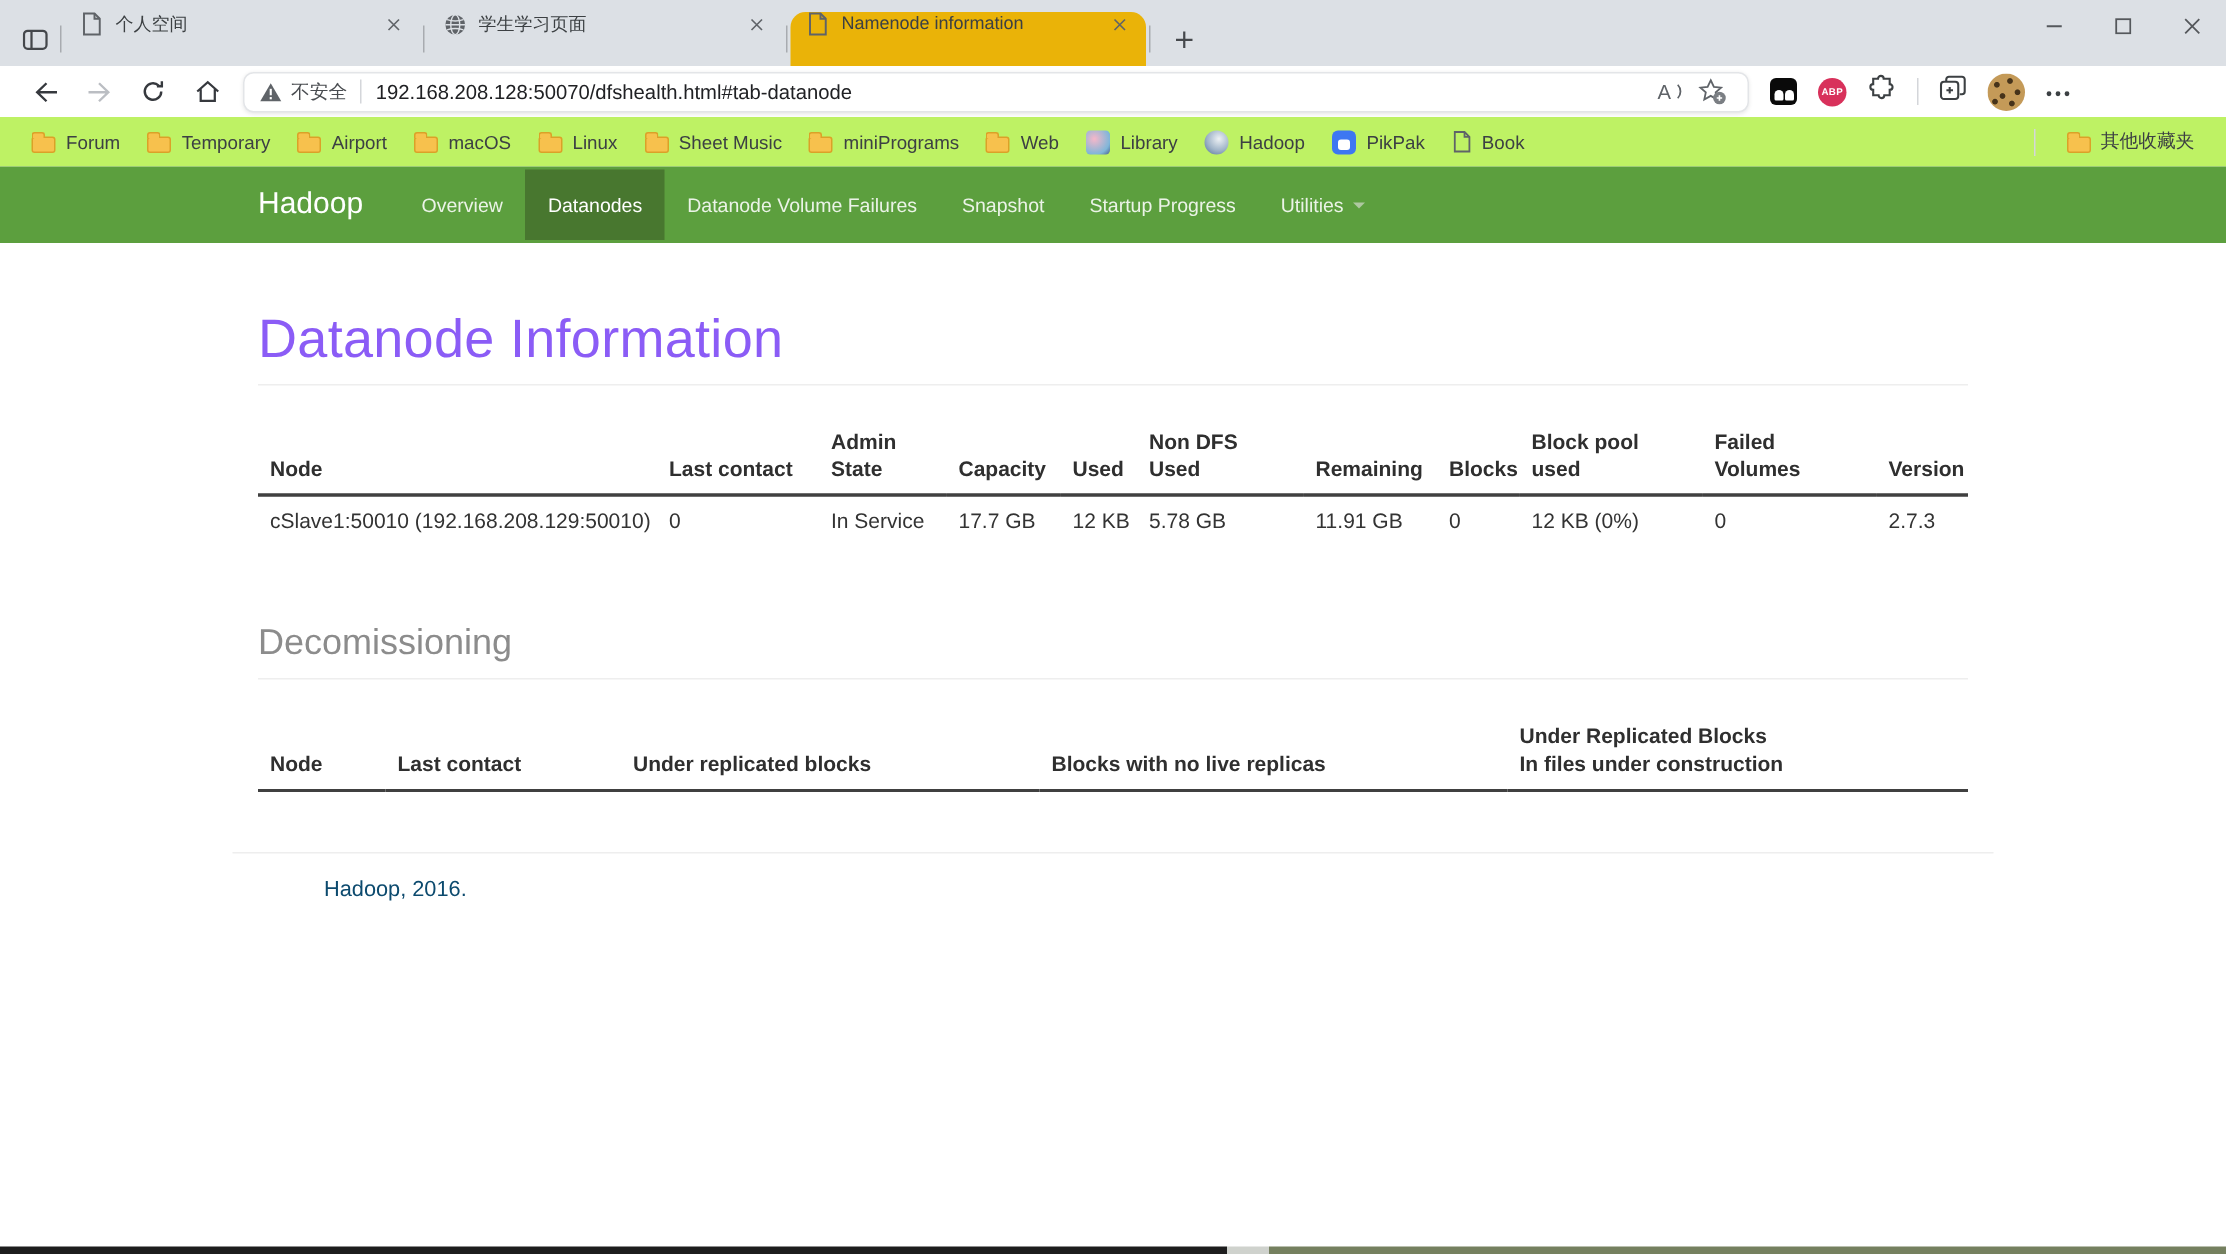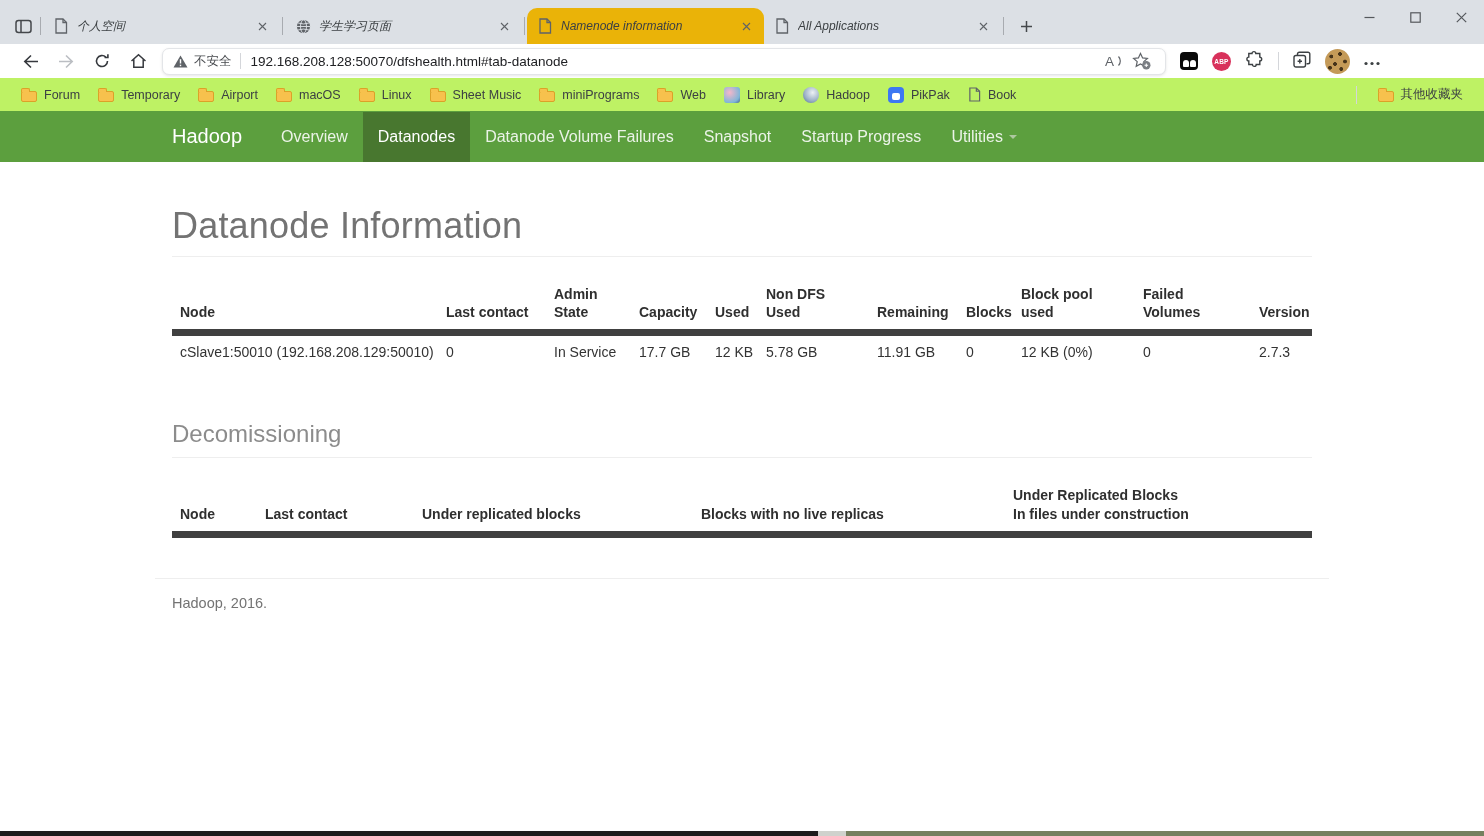--- a/index.html
+++ b/index.html
@@ -6,21 +6,21 @@
   html,body { margin:0; padding:0; }
   body {
     width:1484px; height:836px; overflow:hidden; position:relative;
     font-family:"Liberation Sans", sans-serif; background:#fff;
   }
 
   
   .tabstrip { height:44px; background:#DCE0E5; display:flex; align-items:flex-end; padding-left:8px; }
   .tab-actions { width:30px; height:36px; display:flex; align-items:center; justify-content:center; cursor:pointer; margin-bottom:0; }
   .vdiv { width:1px; height:18px; background:#A8ABB0; margin:0 2px 9px 2px; }
-  .tab { width:237px; height:36px; display:flex; align-items:center; padding:0 10px; border-radius:10px 10px 0 0; position:relative;font-style:italic; }
+  .tab { width:237px; height:36px; display:flex; align-items:flex-start; padding:0 10px; border-radius:10px 10px 0 0; position:relative; }
   .tab .fav { width:16px; height:16px; display:flex; align-items:center; justify-content:center; flex:0 0 auto; }
   .tab .title { flex:1; font-size:12px; color:#3C4043; margin-left:8px; white-space:nowrap; overflow:hidden; }
   .tab .tclose { width:16px; height:16px; display:flex; align-items:center; justify-content:center; border-radius:4px; cursor:pointer; }
   .tab.active { background:#eab308; }
   .newtab { width:28px; height:28px; margin:0 4px 4px 6px; display:flex; align-items:center; justify-content:center; cursor:pointer; }
   .wincontrols { margin-left:auto; display:flex; align-self:flex-start; }
   .winbtn { width:46px; height:34px; display:flex; align-items:center; justify-content:center; cursor:pointer; }
 
   .toolbar { height:34px; background:#fff; display:flex; align-items:center; padding:0 12px; }
   .navbtn { width:36px; height:30px; display:flex; align-items:center; justify-content:center; border-radius:6px; cursor:pointer; flex:0 0 auto; }
@@ -56,43 +56,43 @@
   .bico.pik { border-radius:4px; background:#3D77F2; position:relative; }
   .bico.pik::after { content:""; position:absolute; left:4px; top:6px; width:8px; height:7px; background:#fff; border-radius:2px; }
   .bm-right { margin-left:auto; display:flex; align-items:center; }
 
   
   .hnav { height:51px; background:var(--green,#5C9F3E); }
   .hnav-inner { width:1140px; margin:0 auto; height:51px; display:flex; align-items:center; }
   .brand { color:#fff; font-size:20px; display:flex; align-items:center; padding-right:24px; cursor:pointer; }
   .hnav ul { list-style:none; margin:0; padding:0; display:flex; }
   .hnav li { display:flex; }
-  .hnav li a { display:flex; align-items:center; padding:16px 15px; font-size:16px; color:rgba(255,255,255,0.88);
+  .hnav li a { display:flex; align-items:center; padding:16px 15px; font-size:13px; color:rgba(255,255,255,0.88);
                text-decoration:none; cursor:pointer; }
   .hnav li.active a { background:var(--greenActive,#48772F); color:#fff; }
   .caret { width:0; height:0; border-left:4px solid transparent; border-right:4px solid transparent;
            border-top:4px solid #AEC8A0; margin-left:6px; }
 
   .content { height:669px; background:#fff; overflow:hidden; color:#333; }
   .container { width:1140px; margin:0 auto; font-size:14px; }
   .page-header { border-bottom:1px solid #EEE; padding-bottom:9px; }
   .ph-main { margin-top:43px; margin-bottom:20px; }
-  .ph-main h1 { font-size:36px; font-weight:500; margin:0; color:#737373; letter-spacing:0.2px; }
+  .ph-main h1 { font-size:36px; font-weight:500; margin:0; color:#8b5cf6; letter-spacing:0.2px; }
   .ph-sec { margin-top:45px; margin-bottom:20px; }
   .ph-sec.decom { margin-top:52px; }
   .ph-sec h2 { font-size:24px; font-weight:400; margin:0; color:#8C8C8C; }
 
   table { width:100%; border-collapse:collapse; table-layout:fixed; }
   th { text-align:left; vertical-align:bottom; padding:8px; font-size:14px; font-weight:700; color:#2F2F2F;
-       border-bottom:7px solid #404040; white-space:pre-line; line-height:1.3; }
+       border-bottom:2px solid #404040; white-space:pre-line; line-height:1.3; }
   td { padding:8px; font-size:14px; color:#333; border-top:1px solid #DDD; white-space:nowrap; overflow:hidden; }
   tbody tr:first-child td { border-top:none; }
 
   .footer-hr { border:none; border-top:1px solid #EEE; margin:40px -17px 0 -17px; }
-  .footer { padding-top:16px; font-size:14.5px; color:#737373; }
+  .footer { padding-top:16px; font-size:14.5px; color:#0c4a6e;margin-left:44px; }
 
   .bottom-strip { position:absolute; left:0; bottom:0; width:1484px; height:5px; display:flex; }
   .bs-dark { width:818px; background:#1D1D1D; }
   .bs-gap { width:28px; background:#CFD2CD; }
   .bs-green { flex:1; background:#75805F; }
 </style>
 </head>
 <body>
 
 <div class="tabstrip">
@@ -146,34 +146,20 @@
         </svg>
     </span>
     <span class="title">Namenode information</span>
     <span class="tclose">
       <svg width="9" height="9">
           <path d="M1 1 L8 8 M8 1 L1 8" stroke="#5F6368" stroke-width="1.1"></path>
         </svg>
     </span>
   </div>
 
-  <div class="tab">
-    <span class="fav">
-      <svg width="14" height="16" viewBox="0 0 14 16">
-          <path d="M2 1 h7 l3.5 3.5 V15 H2 Z" fill="none" stroke="#5F6368" stroke-width="1.3"></path>
-          <path d="M9 1 v3.5 h3.5" fill="none" stroke="#5F6368" stroke-width="1.3"></path>
-        </svg>
-    </span>
-    <span class="title">All Applications</span>
-    <span class="tclose">
-      <svg width="9" height="9">
-          <path d="M1 1 L8 8 M8 1 L1 8" stroke="#5F6368" stroke-width="1.1"></path>
-        </svg>
-    </span>
-  </div>
   <div class="vdiv"></div>
 
   <div class="newtab">
     <svg width="13" height="13">
         <path d="M6.5 1 V12 M1 6.5 H12" stroke="#45484C" stroke-width="1.5"></path>
       </svg>
   </div>
 
   <div class="wincontrols">
     <div class="winbtn">

